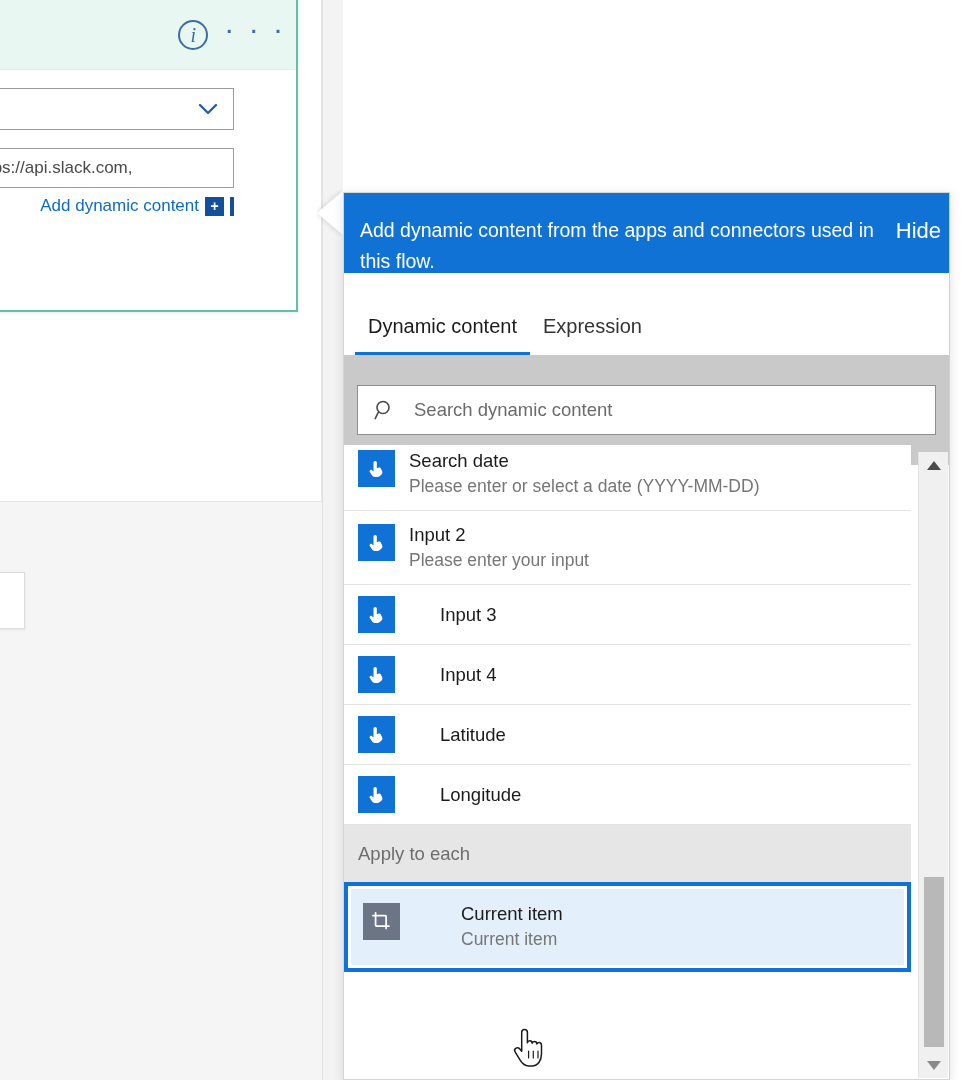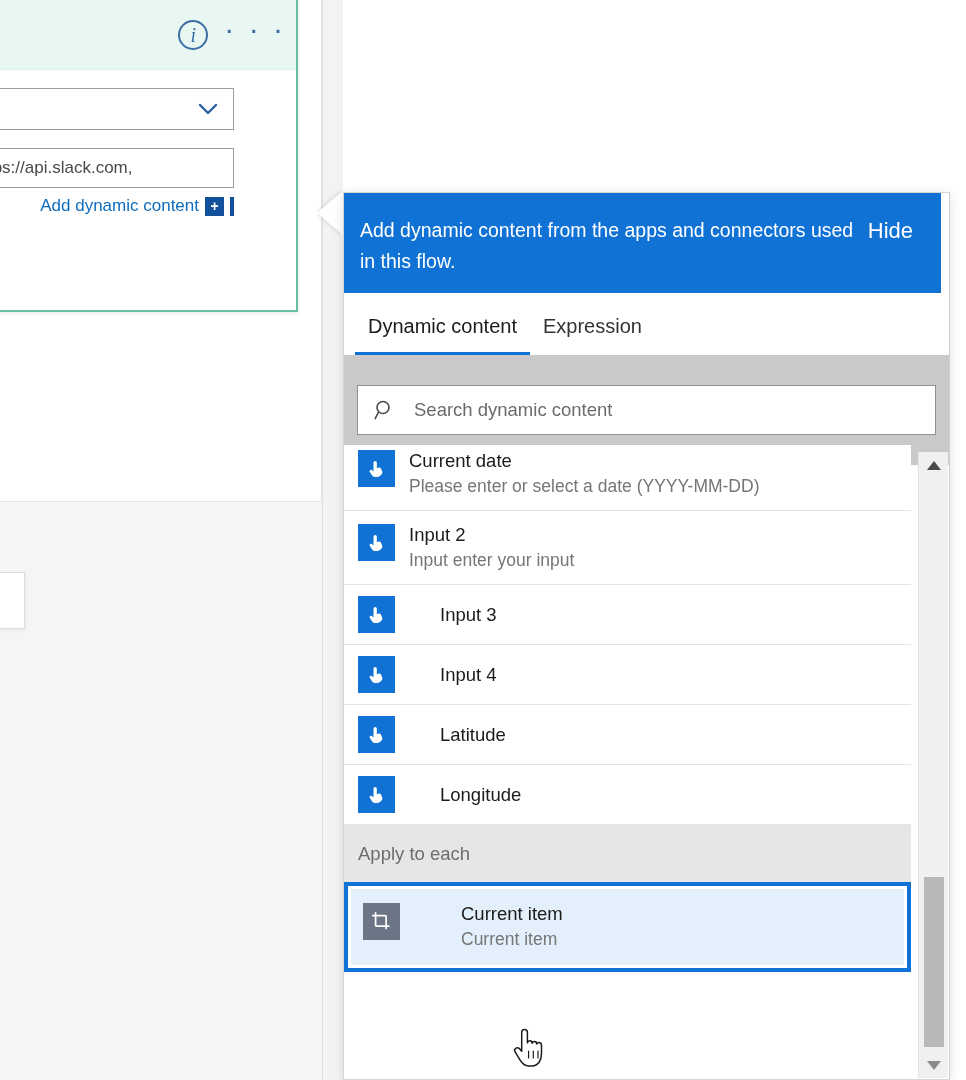--- a/index.html
+++ b/index.html
@@ -207,26 +207,26 @@
     left: 0; top: 0;
     width: 0; height: 0;
     border-top: 23px solid transparent;
     border-bottom: 23px solid transparent;
     border-right: 27px solid #ffffff;
     filter: drop-shadow(-2px 0 2px rgba(0,0,0,0.10));
   }
 
   .dc-banner {
     position: absolute;
-    left: 0; top: 0; right: 8px;
-    height: 100px;
+    left: 0; top: 0; right: 0;
+    height: 80px;
     background: #0f72d4;
     display: flex;
     align-items: flex-start;
-    padding: 22px 24px 0 16px;
+    padding: 22px 4px 0 16px;
     box-sizing: border-box;
   }
   .dc-banner-text {
     color: #ffffff;
     font-size: 19.5px;
     line-height: 31px;
     flex: 1;
     padding-right: 10px;
   }
   .dc-banner-hide {
@@ -497,34 +497,34 @@
   <div class="dc-listwrap">
     <div class="dc-list">
 
       <div class="dc-item">
         <span class="dc-item-icon">
           <svg width="22" height="22" viewBox="0 0 24 24">
             <path d="M10 3.2c1 0 1.8.8 1.8 1.8v6.1l1.5-.5c1.6-.5 2.6.2 3 1l1.3 2.9c.6 1.3.2 2.9-.9 3.8l-2 1.6c-.6.5-1.4.8-2.2.8H9.4c-1 0-1.9-.5-2.5-1.3l-2.7-4c-.5-.7-.3-1.7.4-2.2.6-.4 1.4-.4 2 .1l1.6 1.3V5c0-1 .8-1.8 1.8-1.8z" fill="#ffffff"></path>
           </svg>
         </span>
         <span class="dc-item-body">
-          <span class="dc-item-title" style="display:block">Current date</span>
+          <span class="dc-item-title" style="display:block">Search date</span>
           <span class="dc-item-sub" style="display:block">Please enter or select a date (YYYY-MM-DD)</span>
         </span>
       </div>
 
       <div class="dc-item">
         <span class="dc-item-icon">
           <svg width="22" height="22" viewBox="0 0 24 24">
             <path d="M10 3.2c1 0 1.8.8 1.8 1.8v6.1l1.5-.5c1.6-.5 2.6.2 3 1l1.3 2.9c.6 1.3.2 2.9-.9 3.8l-2 1.6c-.6.5-1.4.8-2.2.8H9.4c-1 0-1.9-.5-2.5-1.3l-2.7-4c-.5-.7-.3-1.7.4-2.2.6-.4 1.4-.4 2 .1l1.6 1.3V5c0-1 .8-1.8 1.8-1.8z" fill="#ffffff"></path>
           </svg>
         </span>
         <span class="dc-item-body">
           <span class="dc-item-title" style="display:block">Input 2</span>
-          <span class="dc-item-sub" style="display:block">Input enter your input</span>
+          <span class="dc-item-sub" style="display:block">Please enter your input</span>
         </span>
       </div>
 
       <div class="dc-item no-sub">
         <span class="dc-item-icon">
           <svg width="22" height="22" viewBox="0 0 24 24">
             <path d="M10 3.2c1 0 1.8.8 1.8 1.8v6.1l1.5-.5c1.6-.5 2.6.2 3 1l1.3 2.9c.6 1.3.2 2.9-.9 3.8l-2 1.6c-.6.5-1.4.8-2.2.8H9.4c-1 0-1.9-.5-2.5-1.3l-2.7-4c-.5-.7-.3-1.7.4-2.2.6-.4 1.4-.4 2 .1l1.6 1.3V5c0-1 .8-1.8 1.8-1.8z" fill="#ffffff"></path>
           </svg>
         </span>
         <span class="dc-item-body">

